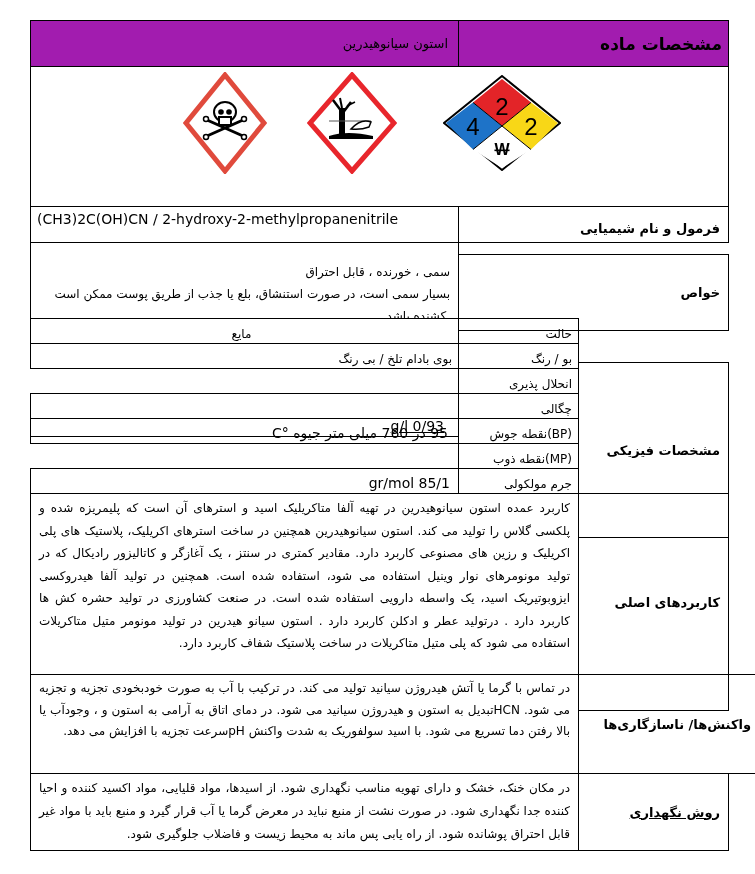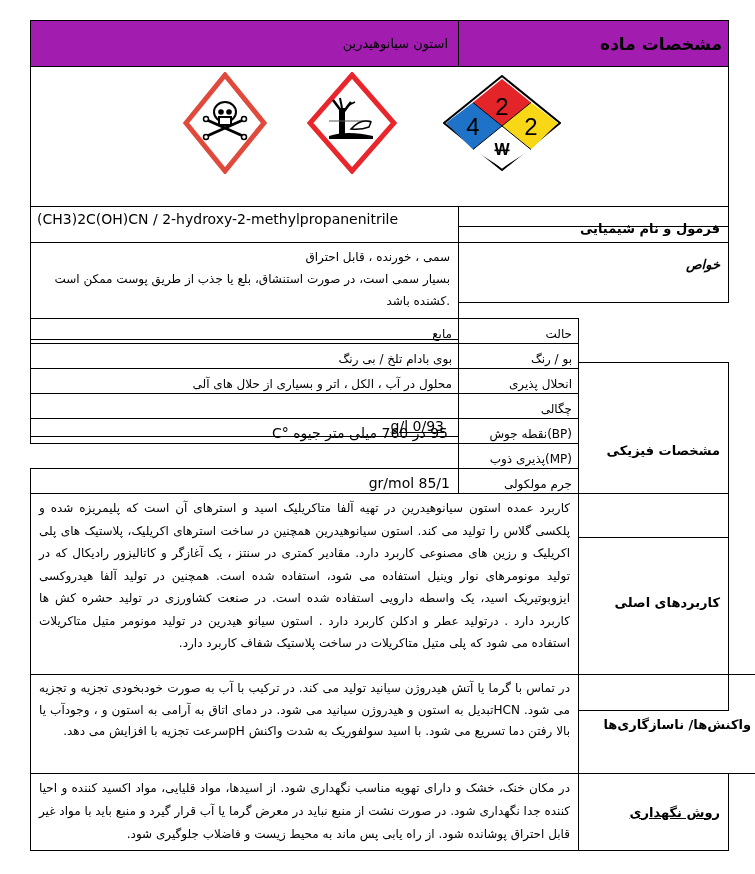--- a/index.html
+++ b/index.html
@@ -71,70 +71,67 @@
     <text x="59" y="80" text-anchor="middle" font-family="Liberation Sans, sans-serif" font-size="16" font-weight="bold" text-decoration="line-through">W</text>
   </svg>
 
   <div class="cell label-bold" style="left:428px; top:186px; width:271px; height:37px; align-items:flex-end; padding-bottom:6px;">
     <span>فرمول و نام شیمیایی</span>
   </div>
   <div class="cell ltr" style="left:0; top:186px; width:429px; height:37px;">
     <span>(CH3)2C(OH)CN / 2-hydroxy-2-methylpropanenitrile</span>
   </div>
 
-  <div class="cell label-bold" style="left:428px; top:206px; width:271px; height:77px;font-style:italic;">
+  <div class="cell label-bold" style="left:428px; top:234px; width:271px; height:77px;">
     <span>خواص</span>
   </div>
-  <div class="cell" style="left:0; top:222px; width:429px; height:98px; font-size:12px; padding:3px 8px; line-height:22px;">
+  <div class="cell" style="left:0; top:222px; width:429px; height:77px; font-size:12px; padding:18px 8px; line-height:22px;">
     <div>سمی ، خورنده ، قابل احتراق</div>
     <div>بسیار سمی است، در صورت استنشاق، بلع یا جذب از طریق پوست ممکن است</div>
     <div>.کشنده باشد</div>
   </div>
 
   <div class="cell label-bold" style="left:548px; top:298px; width:151px; height:176px;margin-top:44px;">
     <span>مشخصات فیزیکی</span>
   </div>
 
   <div class="cell sub" style="left:428px; top:298px; width:121px; height:26px;">
       <span>حالت</span>
     </div>
-  <div class="cell sub" style="left:0; top:298px; width:429px; height:26px;">
+  <div class="cell sub" style="left:0; top:298px; width:429px; height:26px;justify-content:center;">
       <span>مایع</span>
     </div>
 
   <div class="cell sub" style="left:0; top:323px; width:429px; height:26px;">
       <span>بوی بادام تلخ / بی رنگ</span>
     </div>
   <div class="cell sub" style="left:428px; top:323px; width:121px; height:26px;">
       <span>بو / رنگ</span>
     </div>
 
   <div class="cell sub" style="left:428px; top:348px; width:121px; height:26px;">
       <span>انحلال پذیری</span>
-    </div>
-  <div class="cell sub" style="left:0; top:348px; width:429px; height:26px;">
-      <span>محلول در آب ، الکل ، اتر و بسیاری از حلال های آلی</span>
     </div>
 
   <div class="cell sub" style="left:428px; top:373px; width:121px; height:26px;">
       <span>چگالی</span>
     </div>
   <div class="cell sub num" style="left:0; top:373px; width:429px; height:44px; padding-right:14px;text-decoration:underline;">
       <span>g/l  0/93</span>
     </div>
 
   <div class="cell sub" style="left:428px; top:398px; width:121px; height:26px;">
       <span>(BP)نقطه جوش</span>
     </div>
   <div class="cell sub num" style="left:0; top:398px; width:429px; height:26px; padding-right:10px;">
       <span>95 در 760 میلی متر جیوه °C</span>
     </div>
 
   <div class="cell sub" style="left:428px; top:423px; width:121px; height:26px;">
-      <span>(MP)پذیری ذوب</span>
+      <span>(MP)نقطه ذوب</span>
     </div>
 
   <div class="cell sub" style="left:428px; top:448px; width:121px; height:26px;">
       <span>جرم مولکولی</span>
     </div>
   <div class="cell sub num" style="left:0; top:448px; width:429px; height:26px; padding-right:8px;">
       <span>gr/mol 85/1</span>
     </div>
 
   <div class="cell label-bold" style="left:548px; top:473px; width:151px; height:218px;">

